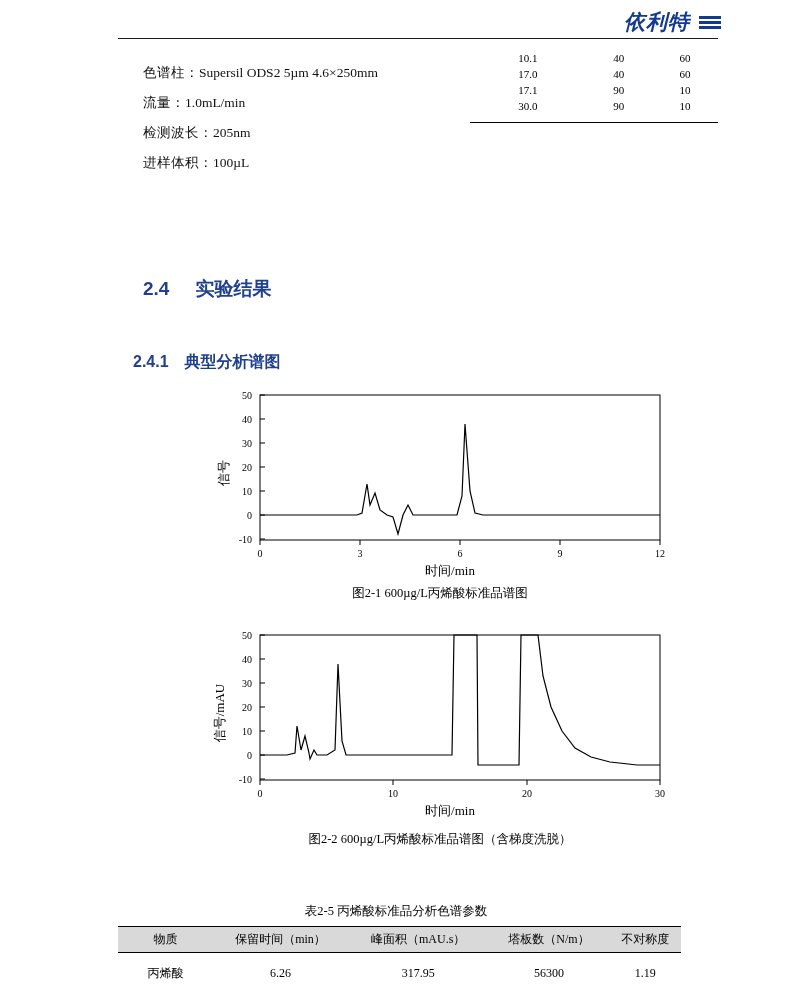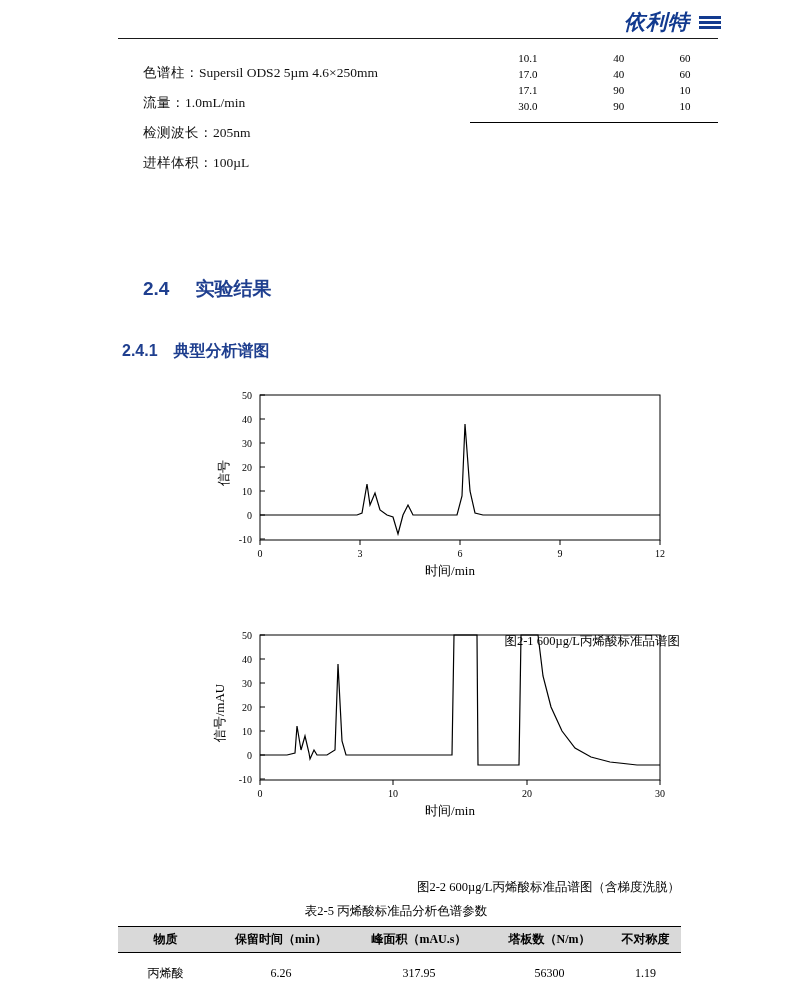--- a/index.html
+++ b/index.html
@@ -50,42 +50,42 @@
     padding:2px 0;text-align:center;font-family:"Liberation Serif", serif;
   }
   .grad-line-bottom{position:absolute;left:470px;top:122px;width:248px;height:1px;background:#000;}
 
   
   h2.sec{
     position:absolute;margin:0;font-size:19px;font-weight:bold;color:#1f3f8f;
     font-family:"Liberation Sans", sans-serif;
   }
   h3.sub{
-    position:absolute;margin:4px;font-size:16px;font-weight:bold;color:#1f3f8f;
+    position:absolute;margin:15px;font-size:16px;font-weight:bold;color:#1f3f8f;
     font-family:"Liberation Sans", sans-serif;
   }
   .sec-num{margin-right:26px;}
   .sub-num{margin-right:16px;}
 
   
   .chart-wrap{position:absolute;}
   .chart-caption{
-    position:absolute;width:100%;text-align:right;font-size:12.5px;color:#000;margin-top:48px;
+    position:absolute;width:100%;text-align:center;font-size:12.5px;color:#000;
   }
 
   
   .tbl-title{
     position:absolute;width:792px;text-align:center;font-size:12.5px;
   }
   table.result{
     position:absolute;left:118px;top:926px;width:563px;
     border-collapse:collapse;font-size:12px;
   }
   table.result th{
-    background:#d9d9d9;border:none;padding:4px 0;font-weight:bold;text-align:center;
+    background:#d9d9d9;border:none;padding:4px 0;font-weight:normal;text-align:center;
     border-top:1.6px solid #000;border-bottom:1px solid #000;
   }
   table.result td{
     padding:12px 0;text-align:center;border-bottom:1.6px solid #000;
   }
   table.result th:first-child,table.result td:first-child{width:95px;}
 </style>
 </head>
 <body>
 

